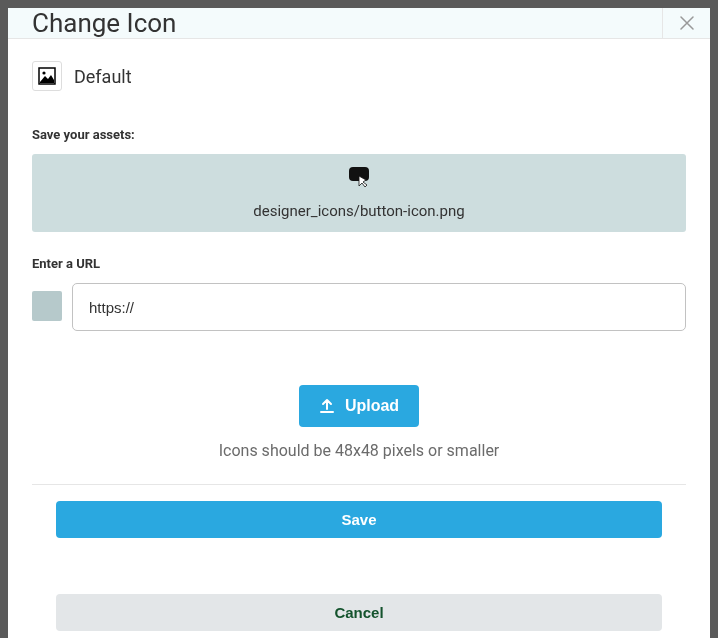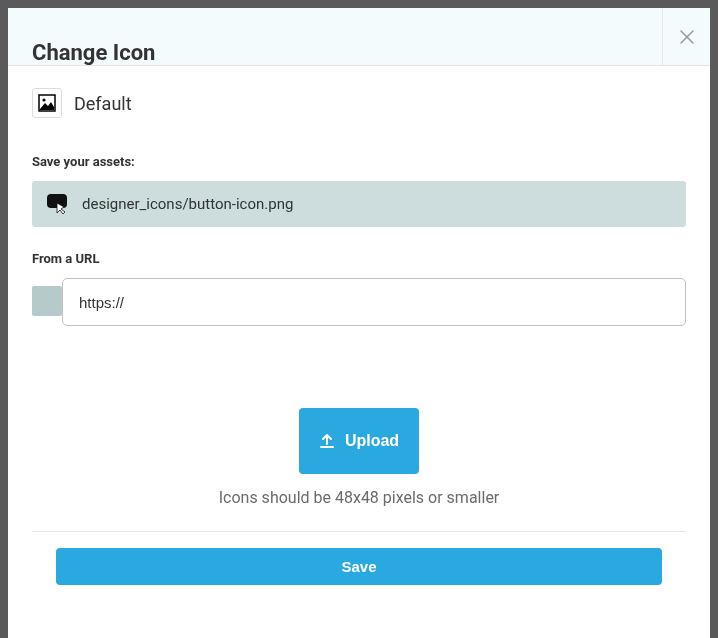--- a/index.html
+++ b/index.html
@@ -15,24 +15,23 @@
   .header {
     display: flex;
     align-items: center;
     background: #f4fbfc;
     border-bottom: 1px solid #e6e6e6;
     height: 62px;
   }
   .title {
     flex: 1;
     padding: 0 24px;
-    font-size: 22px;
-    font-weight: 700;
-    color: #333;
-    margin-top: 32px;
+    font-size: 26px;
+    font-weight: 400;
+    color: #333;
   }
   .close-cell {
     width: 48px;
     height: 100%;
     border-left: 1px solid #e6e6e6;
     display: flex;
     align-items: center;
     justify-content: center;
     cursor: pointer;
     color: #888;
@@ -71,30 +70,31 @@
   }
   .asset-row {
     background: #cdddde;
     border-radius: 3px;
     padding: 12px 14px;
     display: flex;
     align-items: center;
     gap: 14px;
     margin-bottom: 24px;
     cursor: pointer;
+    flex-direction: column;
   }
   .asset-thumb {
     width: 22px; height: 22px;
     display: flex; align-items: center; justify-content: center;
   }
   .asset-path { font-size: 15px; color: #333; }
   .url-row {
     display: flex;
     align-items: stretch;
-    gap: 0;
+    gap: 10px;
     margin-bottom: 54px;
   }
   .url-swatch {
     width: 30px; height: 30px;
     background: #b6c9cb;
     margin-top: 8px;
     border-radius: 2px;
   }
   .url-input {
     flex: 1;
@@ -108,25 +108,24 @@
   }
   .upload-wrap { text-align: center; margin-bottom: 14px; }
   .upload-btn {
     display: inline-flex;
     align-items: center;
     gap: 10px;
     background: #2aa8e0;
     color: #fff;
     border: none;
     border-radius: 4px;
-    padding: 24px 20px;
+    padding: 12px 20px;
     font-size: 16px;
     font-weight: 600;
     cursor: pointer;
-    margin-top: 28px;
   }
   .hint { text-align: center; font-size: 16px; color: #6b6b6b; margin-bottom: 24px; }
   .footer {
     margin-top: auto;
     border-top: 1px solid #e6e6e6;
     padding: 16px 24px;
     display: flex;
     justify-content: flex-end;
     gap: 12px;
     flex-direction: column;
@@ -173,21 +172,21 @@
     <div class="asset-row">
       <div class="asset-thumb">
         <svg width="22" height="22" viewBox="0 0 22 22">
           <rect x="1" y="1" width="20" height="14" rx="4" fill="#111"></rect>
           <path d="M11 10 L11 20 L14 17 L17 21 L19 19 L15 16 L18 14 Z" fill="#fff" stroke="#111" stroke-width="0.8"></path>
         </svg>
       </div>
       <div class="asset-path">designer_icons/button-icon.png</div>
     </div>
 
-    <div class="section-label">From a URL</div>
+    <div class="section-label">Enter a URL</div>
 
     <div class="url-row">
       <div class="url-swatch"></div>
       <input class="url-input" type="text" value="https://" style="">
     </div>
 
     <div class="upload-wrap">
       <button class="upload-btn">
         <svg width="16" height="16" viewBox="0 0 16 16">
           <path d="M8 11 V2 M8 2 L4 6 M8 2 L12 6" stroke="#fff" stroke-width="2" fill="none" stroke-linecap="round" stroke-linejoin="round"></path>

